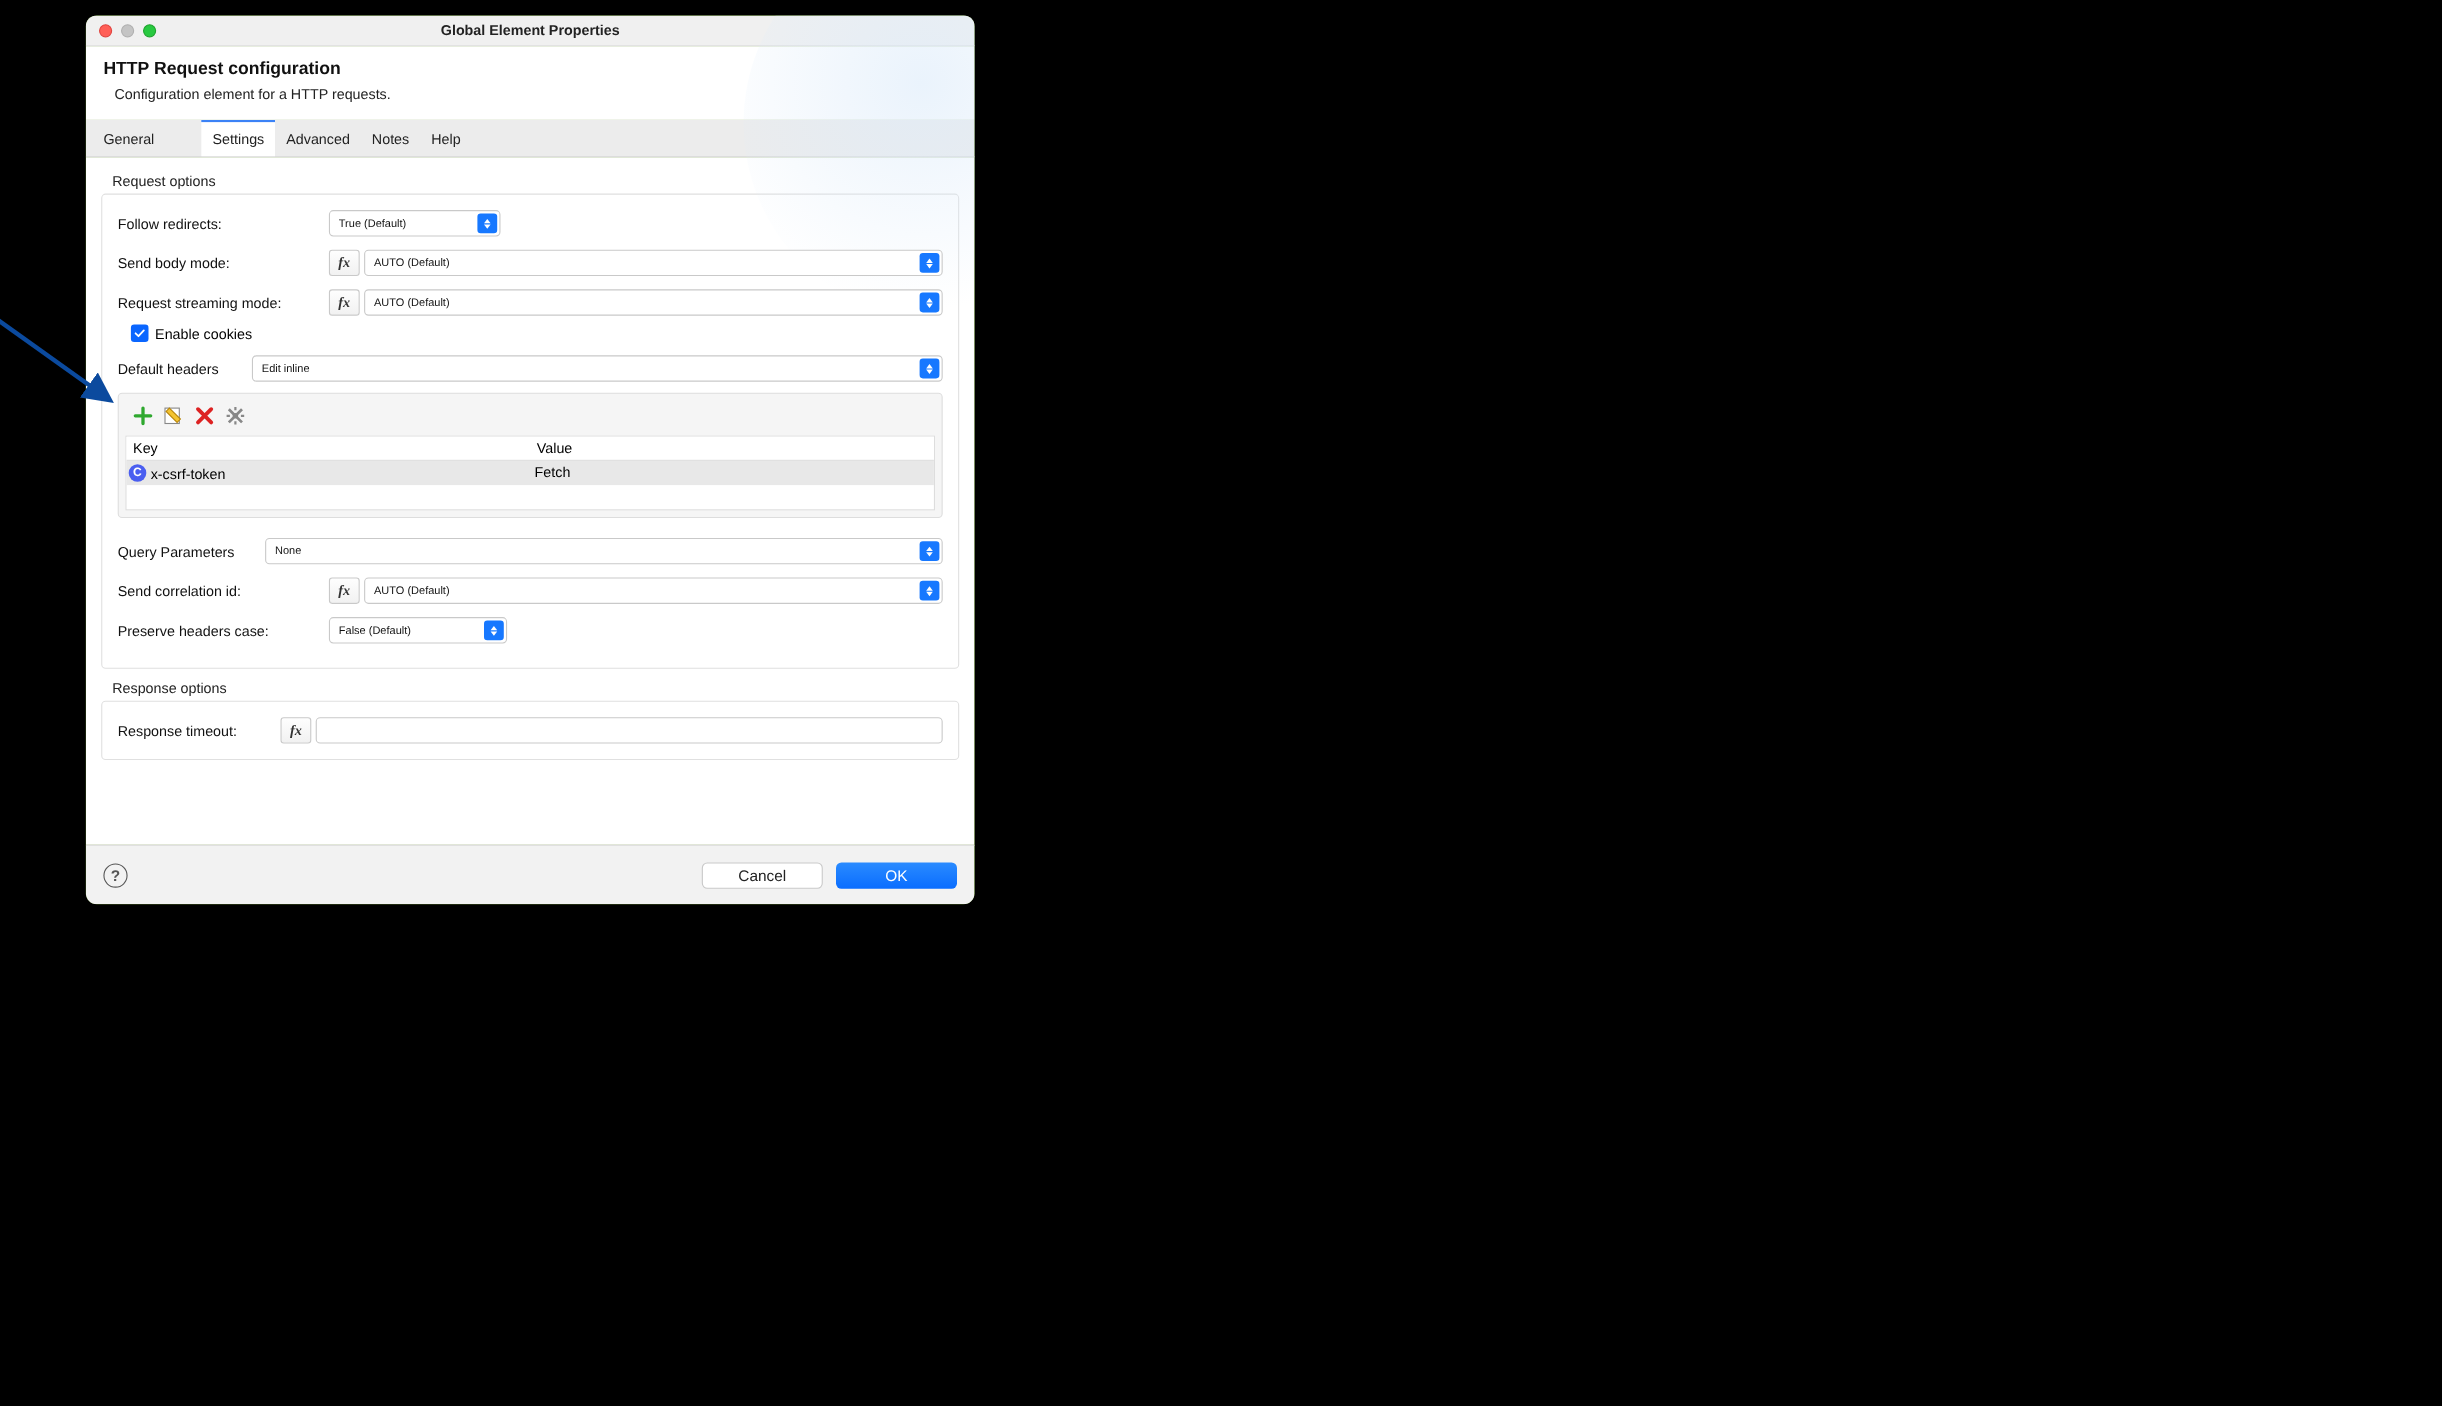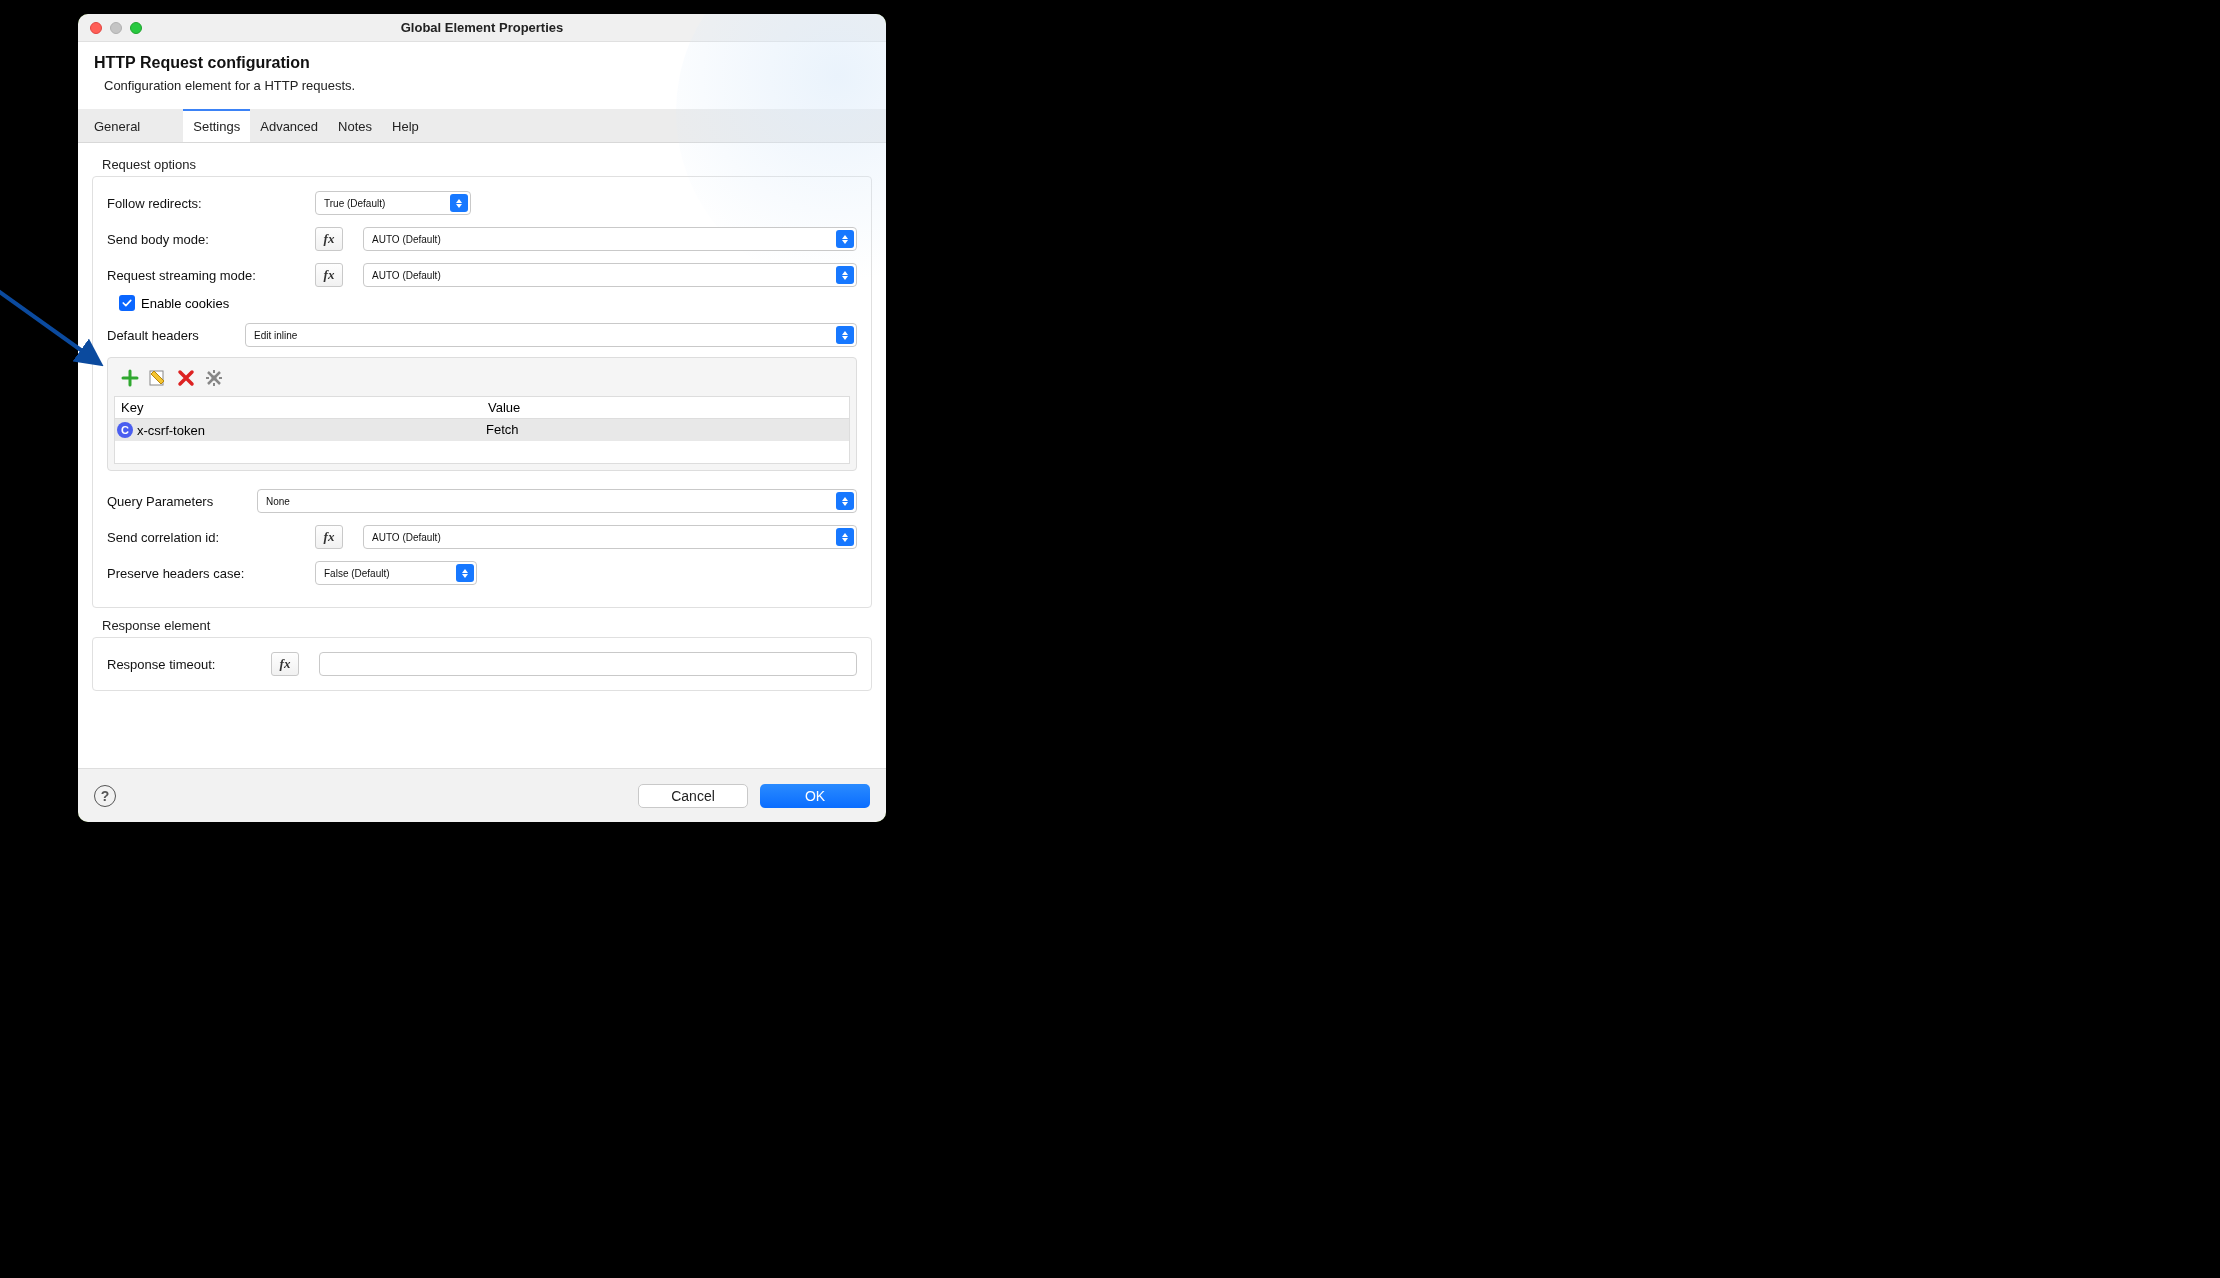--- a/index.html
+++ b/index.html
@@ -87,21 +87,21 @@
   border: 1px solid #e0e0e0;
   border-radius: 4px;
   padding: 10px 14px 14px 14px;
   margin-bottom: 10px;
   background: #fff;
 }
 .row {
   display: flex;
   align-items: center;
   min-height: 32px;
-  gap: 20px;
+  gap: 4px;
   margin-bottom: 4px;
 }
 .lbl { width: 188px; font-size: 13px; color: #111; }
 .lbl.short { width: 130px; }
 .fx-btn {
   width: 28px; height: 24px;
   border: 1px solid #c9c9c9;
   border-radius: 3px;
   background: linear-gradient(#fefefe, #f1f1f1);
   display: inline-flex; align-items: center; justify-content: center;
@@ -356,21 +356,21 @@
           <span>False (Default)</span>
           <span class="caret">
               <span class="tri up"></span>
               <span class="tri down"></span>
             </span>
         </div>
       </div>
 
     </div>
 
-    <div class="legend">Response element</div>
+    <div class="legend">Response options</div>
     <div class="panel" style="padding-bottom:6px;">
       <div class="row">
         <div class="lbl" style="width:144px">Response timeout:</div>
         <div class="fx-btn">fx</div>
         <input class="text-input" value="" style="">
       </div>
     </div>
 
   </div>
 

